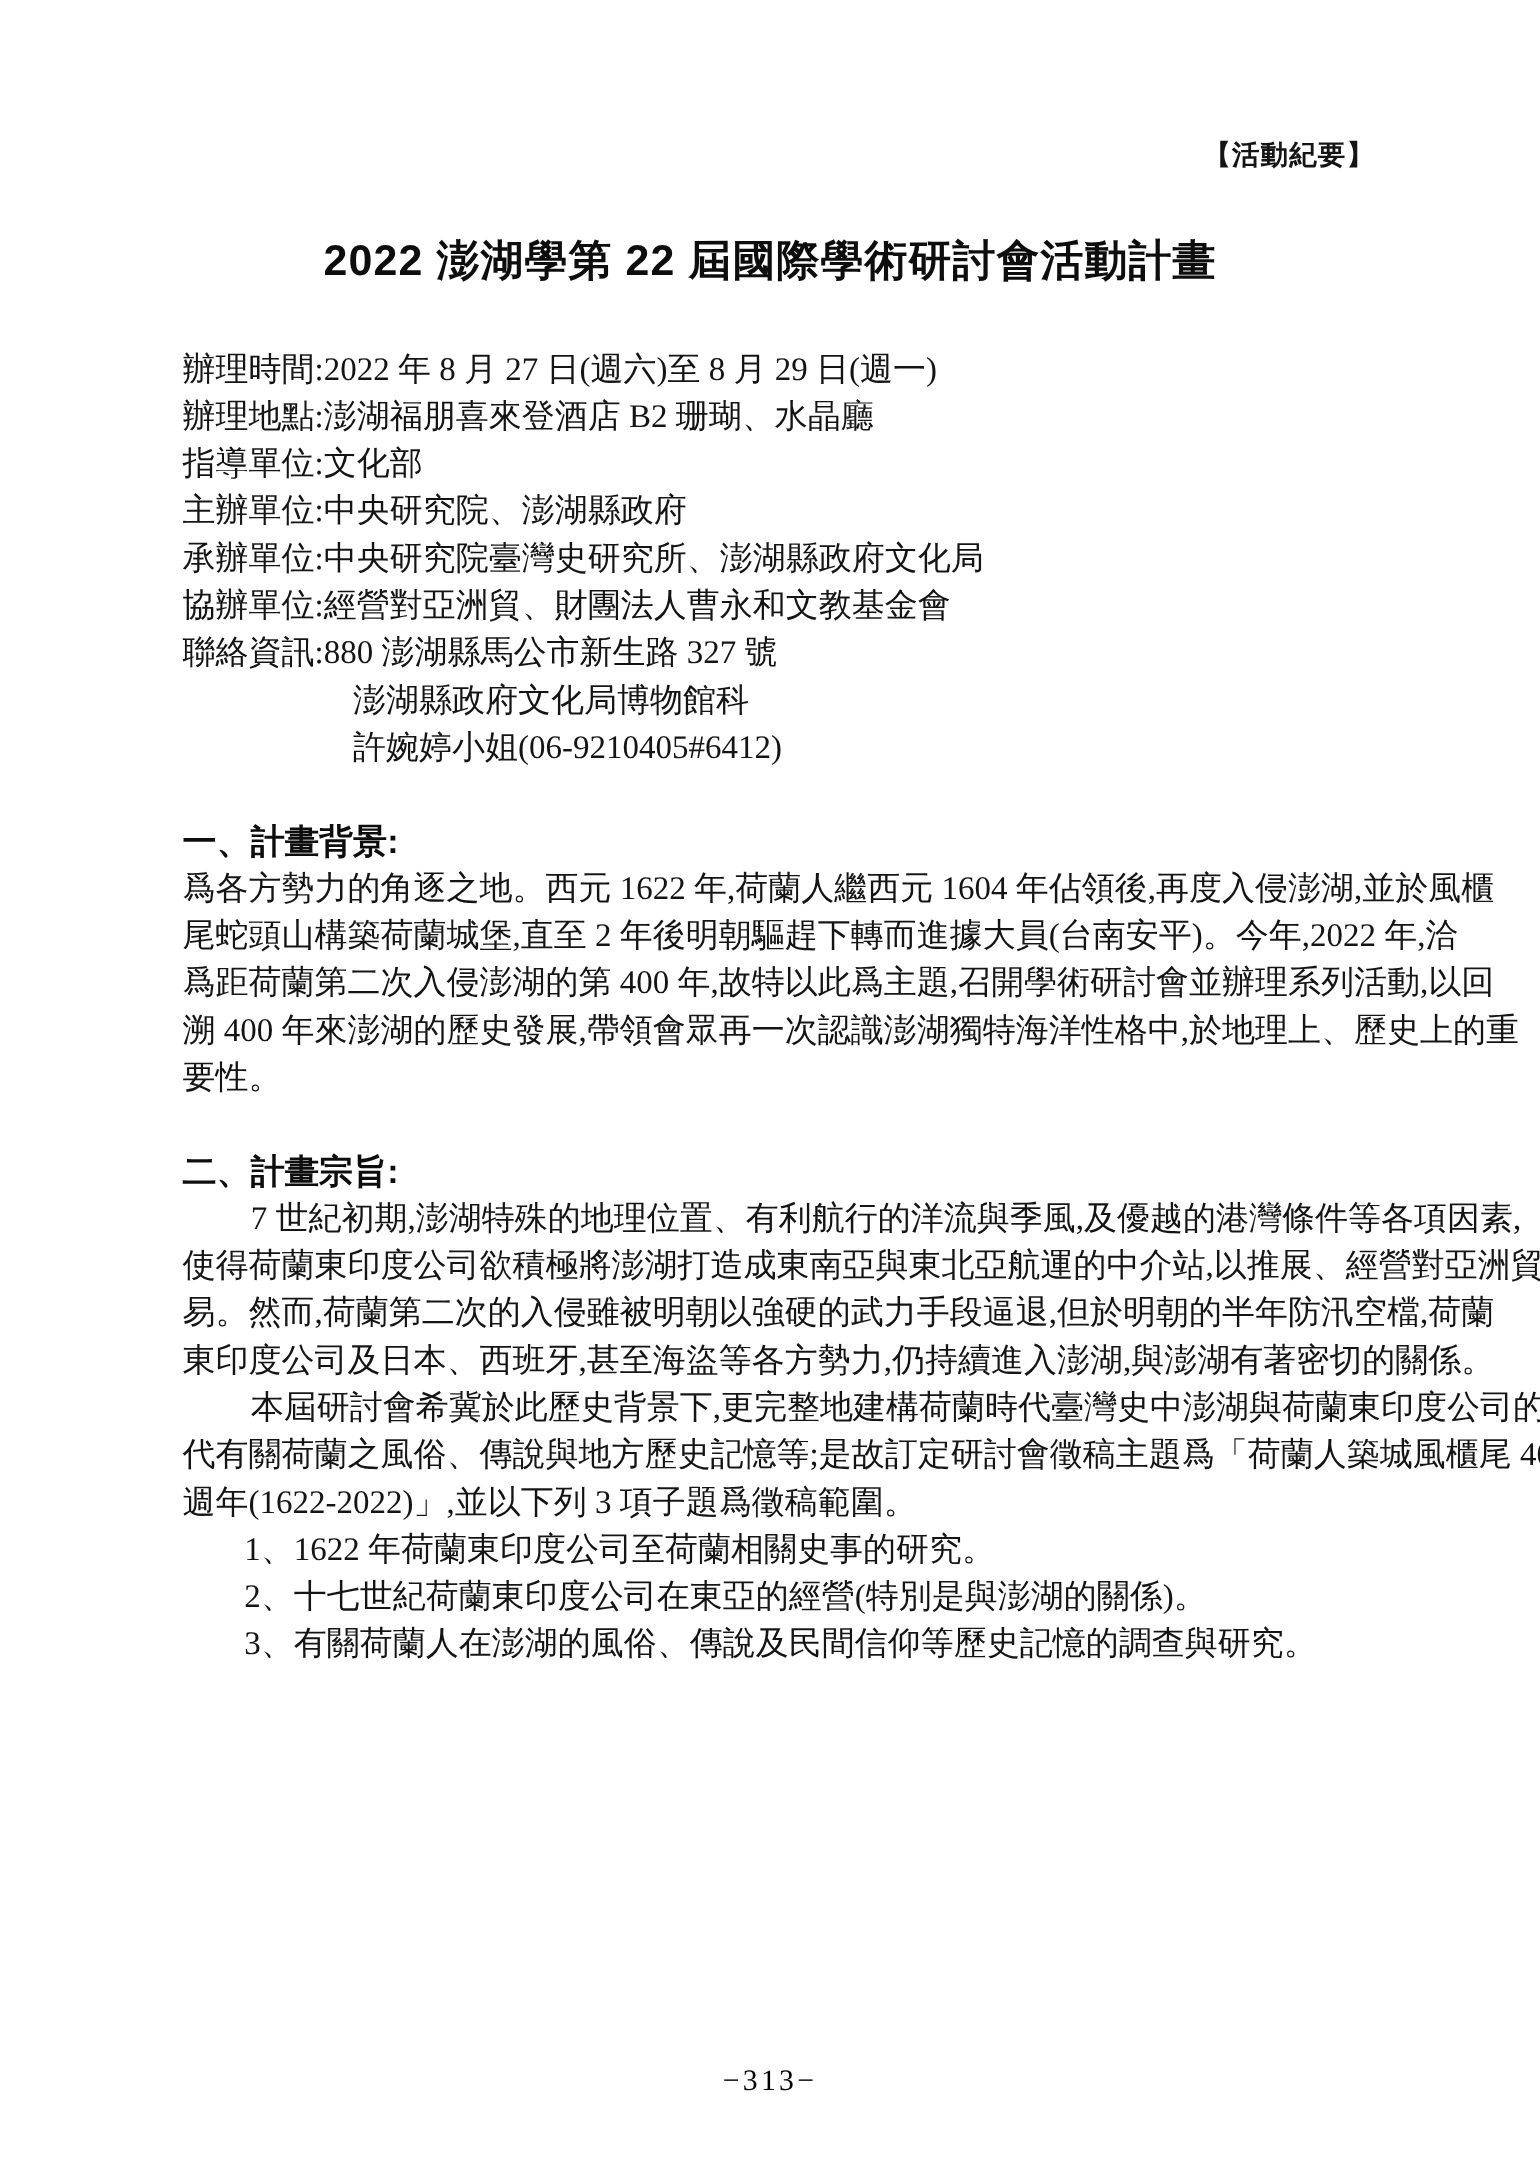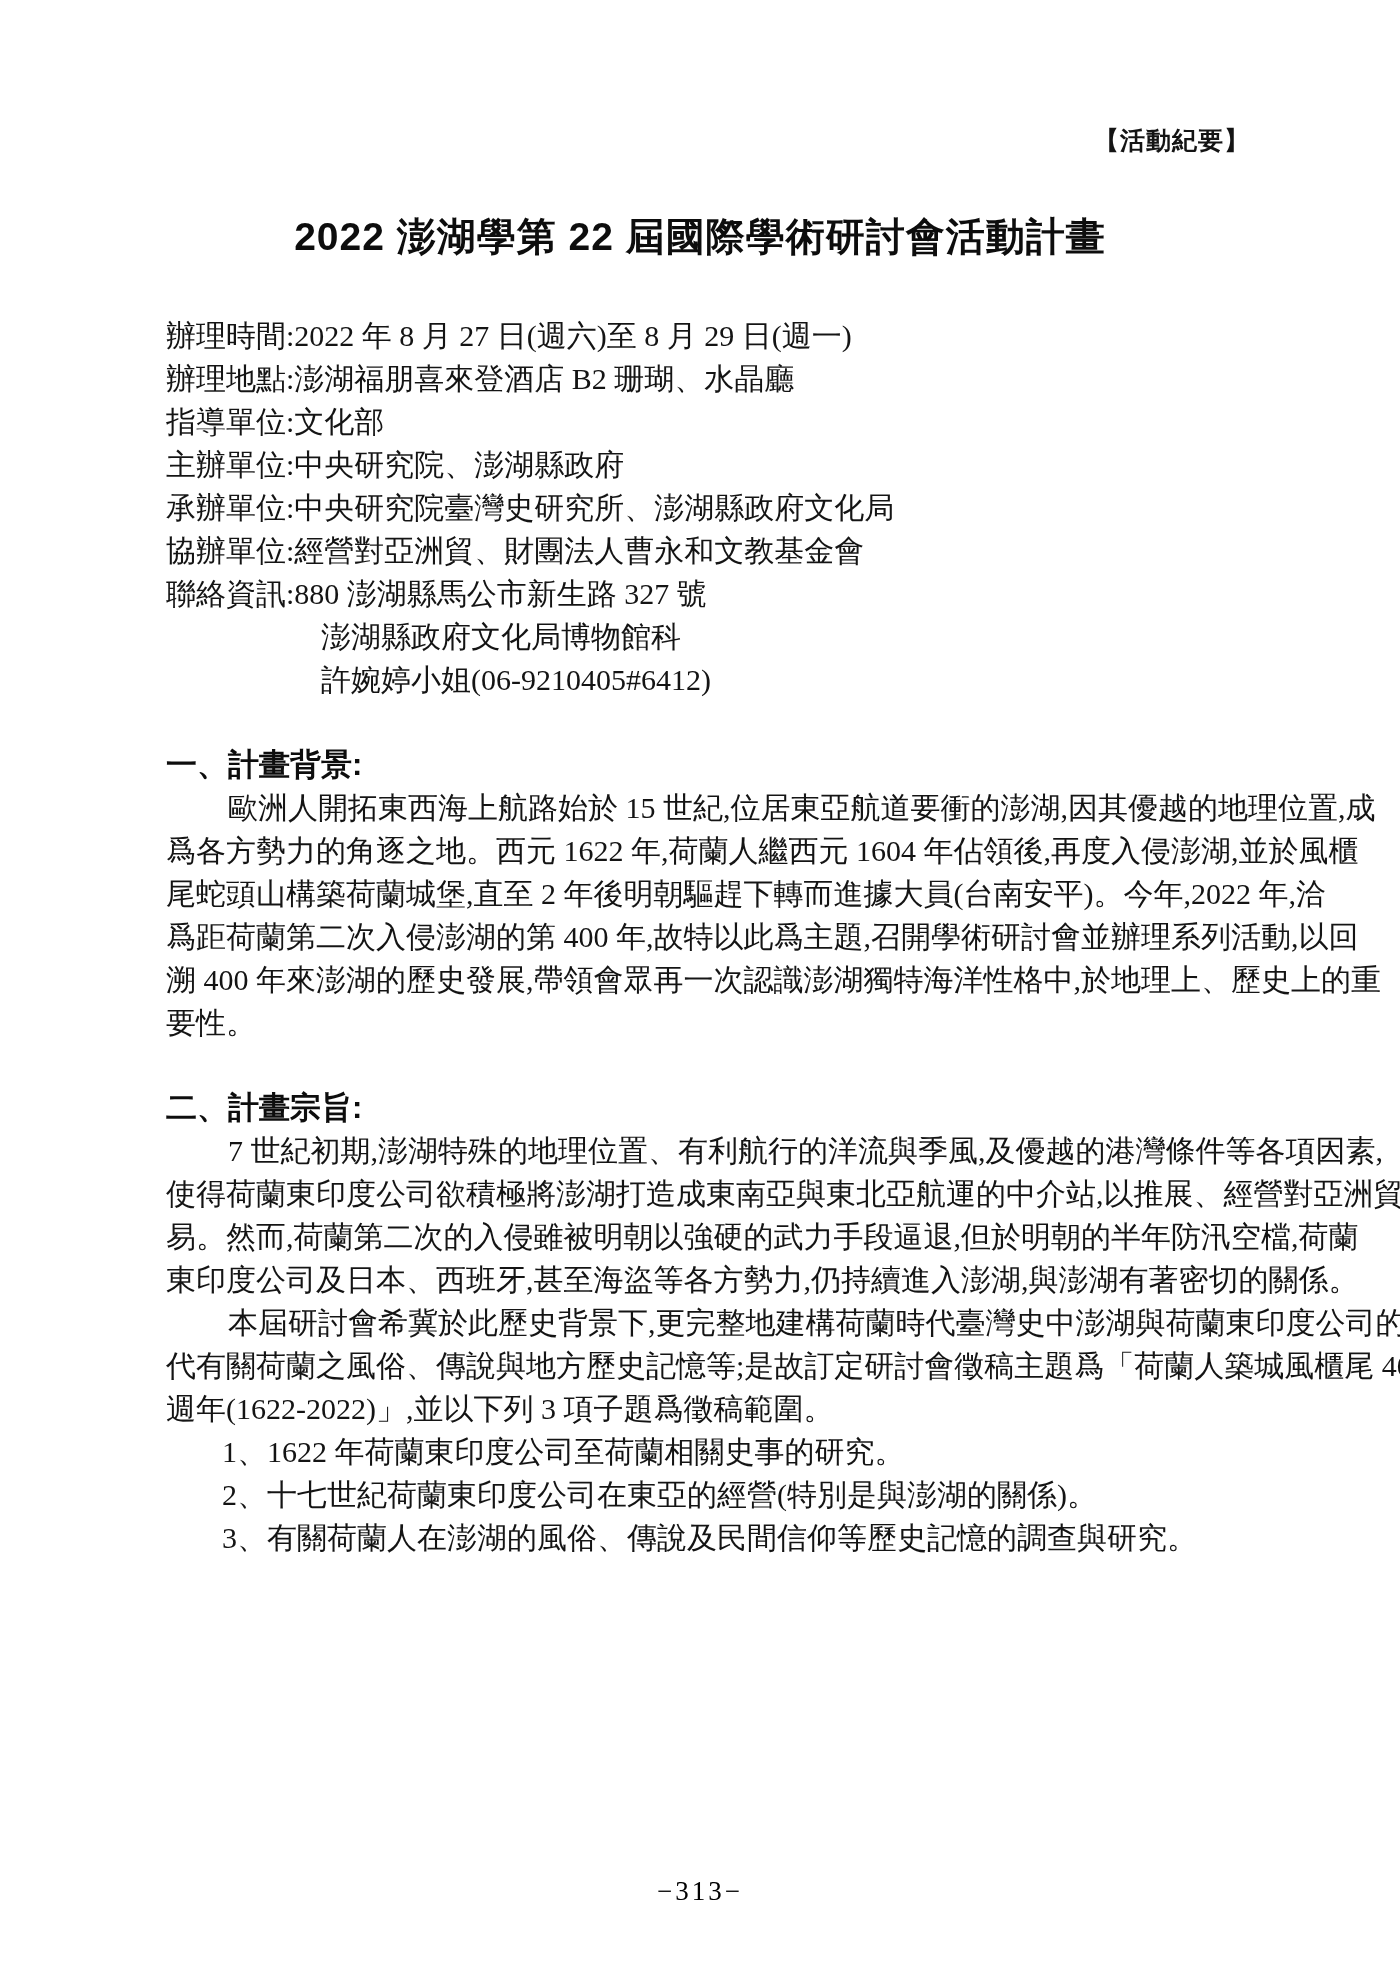--- a/index.html
+++ b/index.html
@@ -62,21 +62,20 @@
       <div class="line">主辦單位:中央研究院、澎湖縣政府</div>
       <div class="line">承辦單位:中央研究院臺灣史研究所、澎湖縣政府文化局</div>
       <div class="line">協辦單位:經營對亞洲貿、財團法人曹永和文教基金會</div>
       <div class="line">聯絡資訊:880 澎湖縣馬公市新生路 327 號</div>
       <div class="line cont">澎湖縣政府文化局博物館科</div>
       <div class="line cont">許婉婷小姐(06-9210405#6412)</div>
     </div>
 
     <h2 class="section-heading">一、計畫背景:</h2>
     <div>
-      <div class="line first">歐洲人開拓東西海上航路始於 15 世紀,位居東亞航道要衝的澎湖,因其優越的地理位置,成</div>
       <div class="line">爲各方勢力的角逐之地。西元 1622 年,荷蘭人繼西元 1604 年佔領後,再度入侵澎湖,並於風櫃</div>
       <div class="line">尾蛇頭山構築荷蘭城堡,直至 2 年後明朝驅趕下轉而進據大員(台南安平)。今年,2022 年,洽</div>
       <div class="line">爲距荷蘭第二次入侵澎湖的第 400 年,故特以此爲主題,召開學術研討會並辦理系列活動,以回</div>
       <div class="line">溯 400 年來澎湖的歷史發展,帶領會眾再一次認識澎湖獨特海洋性格中,於地理上、歷史上的重</div>
       <div class="line">要性。</div>
     </div>
 
     <h2 class="section-heading">二、計畫宗旨:</h2>
     <div>
       <div class="line first">7 世紀初期,澎湖特殊的地理位置、有利航行的洋流與季風,及優越的港灣條件等各項因素,</div>

